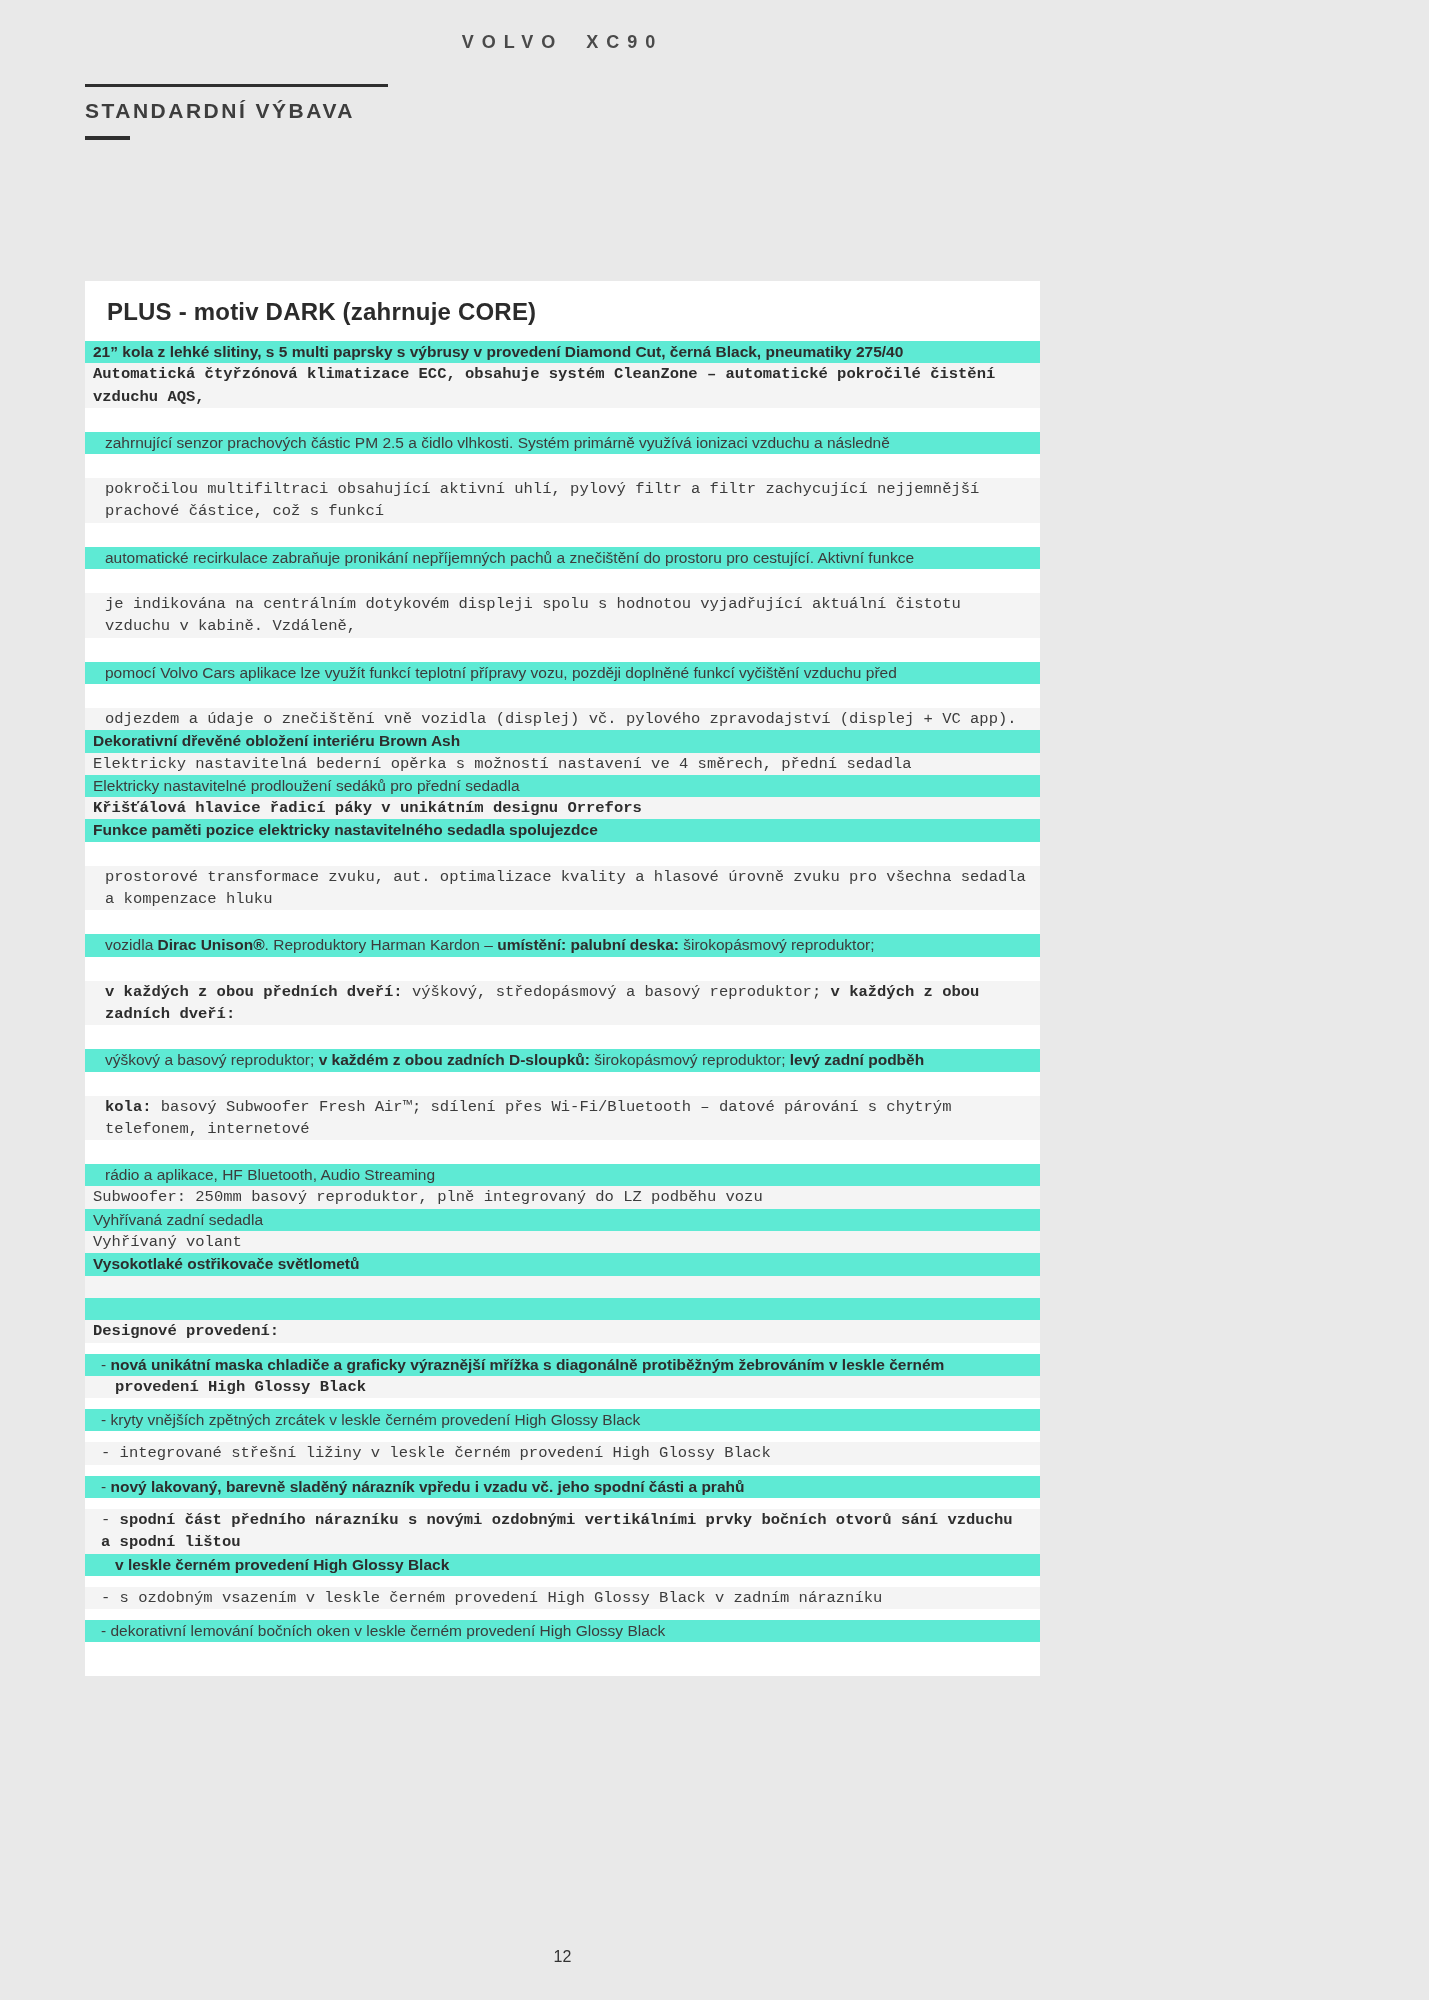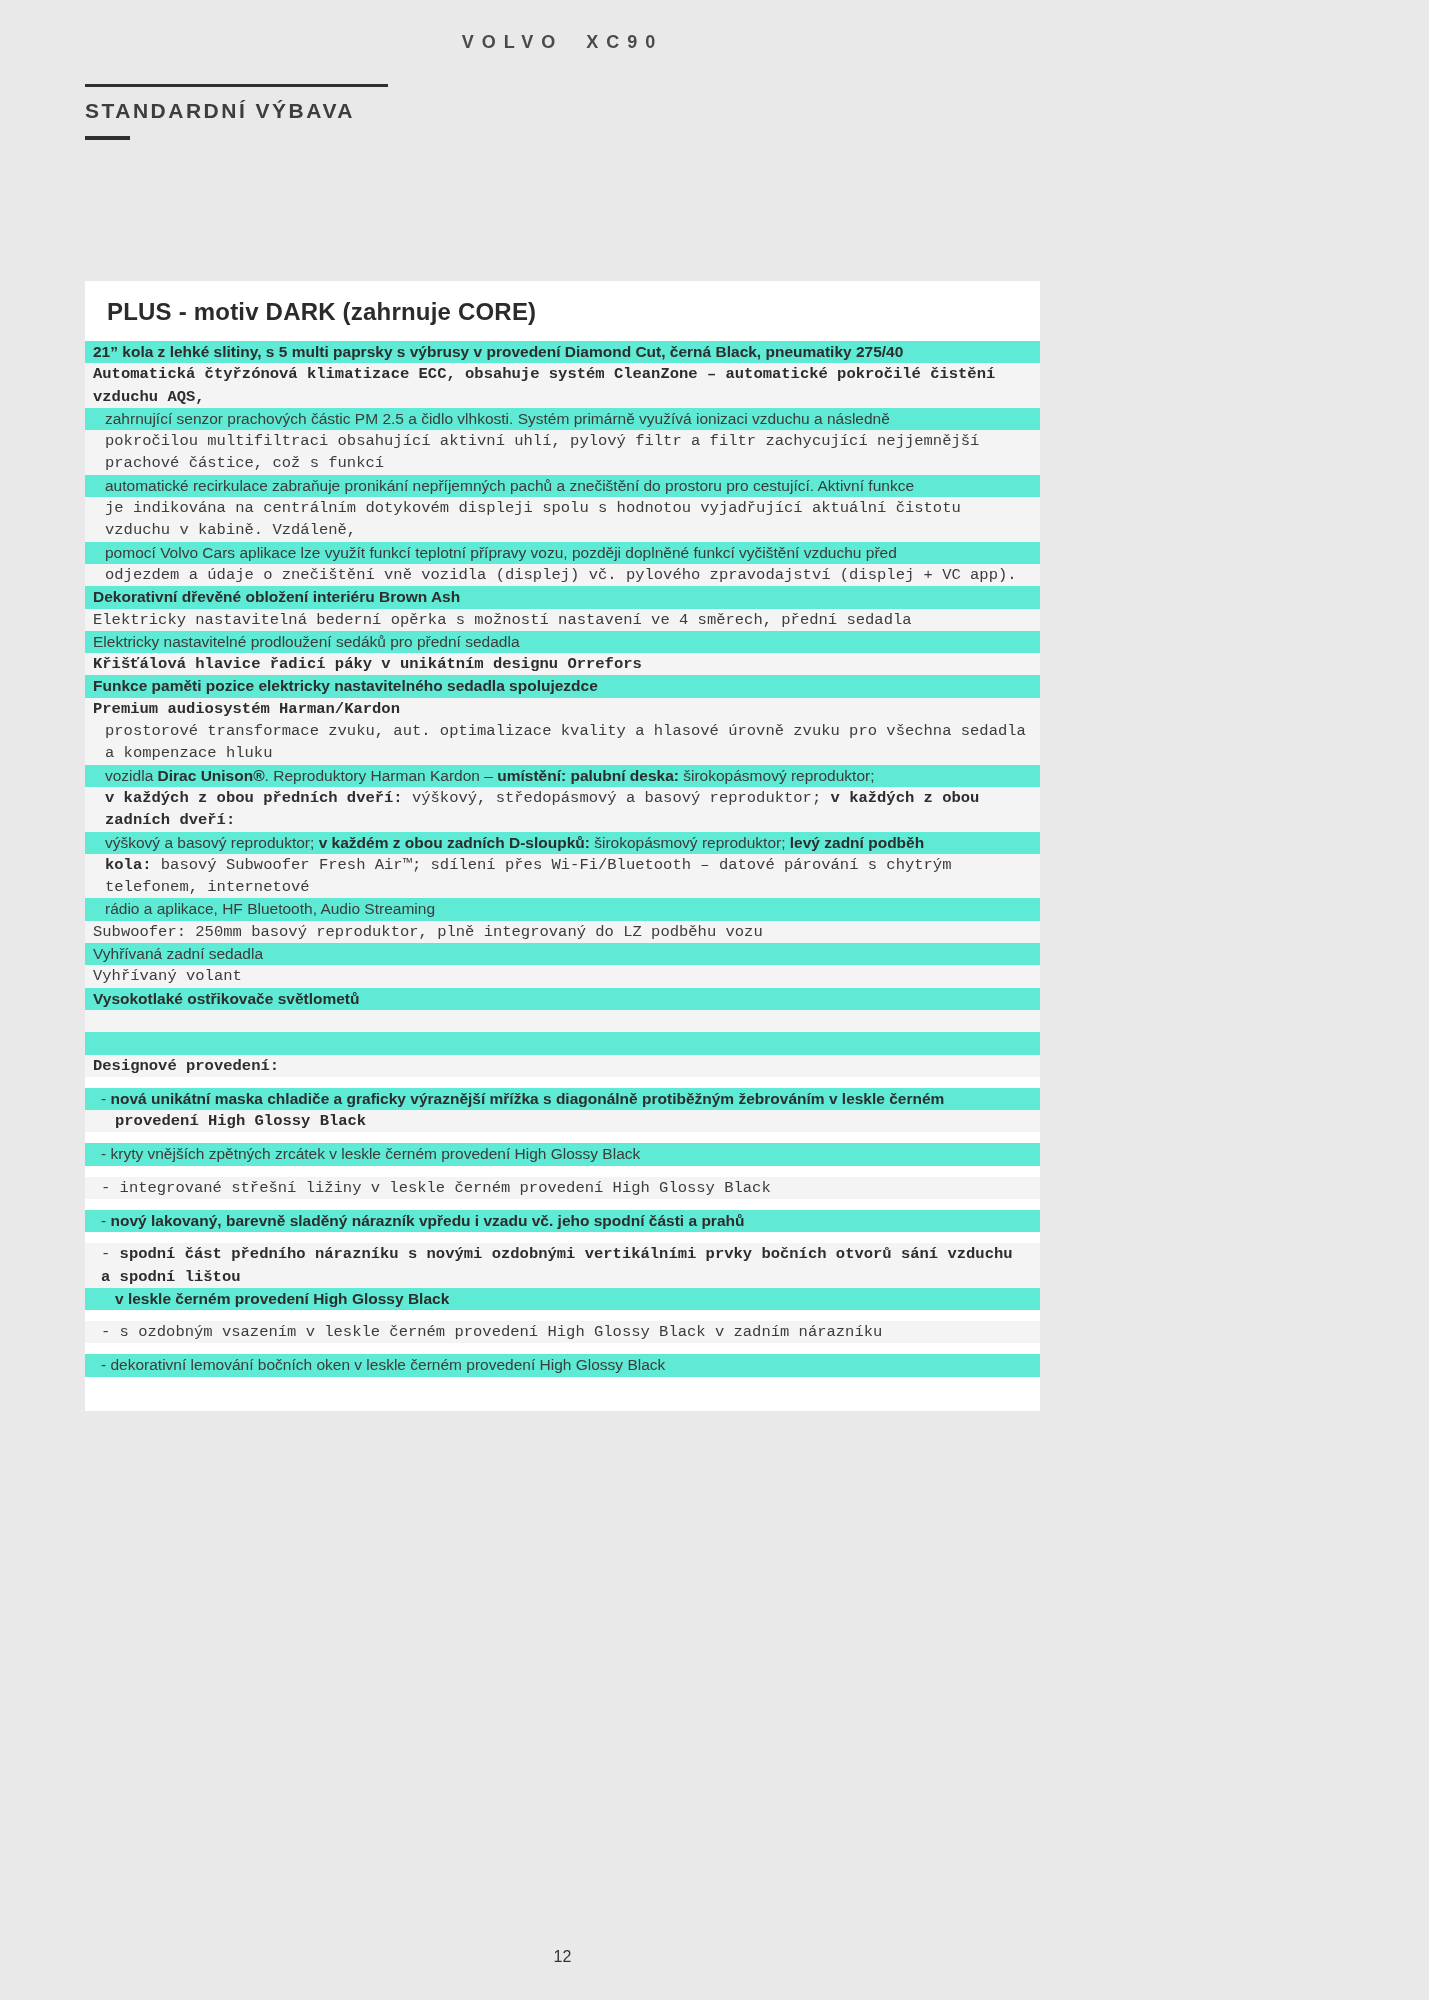--- a/index.html
+++ b/index.html
@@ -41,21 +41,21 @@
 
   .row {
     min-height: 22.3px; line-height: 22.3px;
     font-size: 15.5px; color: #3c3c3c;
     padding-right: 10px;
     background: #5eead4;
   }
   .row.alt { background: #f4f4f4; font-family: Liberation Mono, monospace; }
   .row .b { font-weight: 700; color: #2d2d2d; }
   .i0 { padding-left: 8px; }
-  .i1 { padding-left: 20px; }
+  .i1 { padding-left: 20px; margin-top: 24px; }
   .i2 { padding-left: 16px; margin-top: 11px; }
   .i3 { padding-left: 30px; }
 
   .page-number {
     position: absolute; left: 85px; top: 1948px; width: 955px;
     text-align: center; font-size: 16px; color: #333333;
   }
 </style>
 </head>
 <body>
@@ -79,21 +79,20 @@
         <div class="row i1 alt"><span>pokročilou multifiltraci obsahující aktivní uhlí, pylový filtr a filtr zachycující nejjemnější prachové částice, což s funkcí</span></div>
         <div class="row i1"><span>automatické recirkulace zabraňuje pronikání nepříjemných pachů a znečištění do prostoru pro cestující. Aktivní funkce</span></div>
         <div class="row i1 alt"><span>je indikována na centrálním dotykovém displeji spolu s hodnotou vyjadřující aktuální čistotu vzduchu v kabině. Vzdáleně,</span></div>
         <div class="row i1"><span>pomocí Volvo Cars aplikace lze využít funkcí teplotní přípravy vozu, později doplněné funkcí vyčištění vzduchu před</span></div>
         <div class="row i1 alt"><span>odjezdem a údaje o znečištění vně vozidla (displej) vč. pylového zpravodajství (displej + VC app).</span></div>
         <div class="row i0"><span class="b">Dekorativní dřevěné obložení interiéru Brown Ash</span></div>
         <div class="row i0 alt"><span>Elektricky nastavitelná bederní opěrka s možností nastavení ve 4 směrech, přední sedadla</span></div>
         <div class="row i0"><span>Elektricky nastavitelné prodloužení sedáků pro přední sedadla</span></div>
         <div class="row i0 alt"><span class="b">Křišťálová hlavice řadicí páky v unikátním designu Orrefors</span></div>
         <div class="row i0"><span class="b">Funkce paměti pozice elektricky nastavitelného sedadla spolujezdce</span></div>
-        <div class="row i0 alt"><span class="b">Premium audiosystém Harman/Kardon</span></div>
         <div class="row i1 alt"><span>prostorové transformace zvuku, aut. optimalizace kvality a hlasové úrovně zvuku pro všechna sedadla a kompenzace hluku</span></div>
         <div class="row i1"><span>vozidla </span><span class="b">Dirac Unison®</span><span>. Reproduktory Harman Kardon – </span><span class="b">umístění: palubní deska:</span><span> širokopásmový reproduktor;</span></div>
         <div class="row i1 alt"><span class="b">v každých z obou předních dveří:</span><span> výškový, středopásmový a basový reproduktor; </span><span class="b">v každých z obou zadních dveří:</span></div>
         <div class="row i1"><span>výškový a basový reproduktor; </span><span class="b">v každém z obou zadních D-sloupků:</span><span> širokopásmový reproduktor; </span><span class="b">levý zadní podběh</span></div>
         <div class="row i1 alt"><span class="b">kola:</span><span> basový Subwoofer Fresh Air™; sdílení přes Wi-Fi/Bluetooth – datové párování s chytrým telefonem, internetové</span></div>
         <div class="row i1"><span>rádio a aplikace, HF Bluetooth, Audio Streaming</span></div>
         <div class="row i0 alt"><span>Subwoofer: 250mm basový reproduktor, plně integrovaný do LZ podběhu vozu</span></div>
         <div class="row i0"><span>Vyhřívaná zadní sedadla</span></div>
         <div class="row i0 alt"><span>Vyhřívaný volant</span></div>
         <div class="row i0"><span class="b">Vysokotlaké ostřikovače světlometů</span></div>

